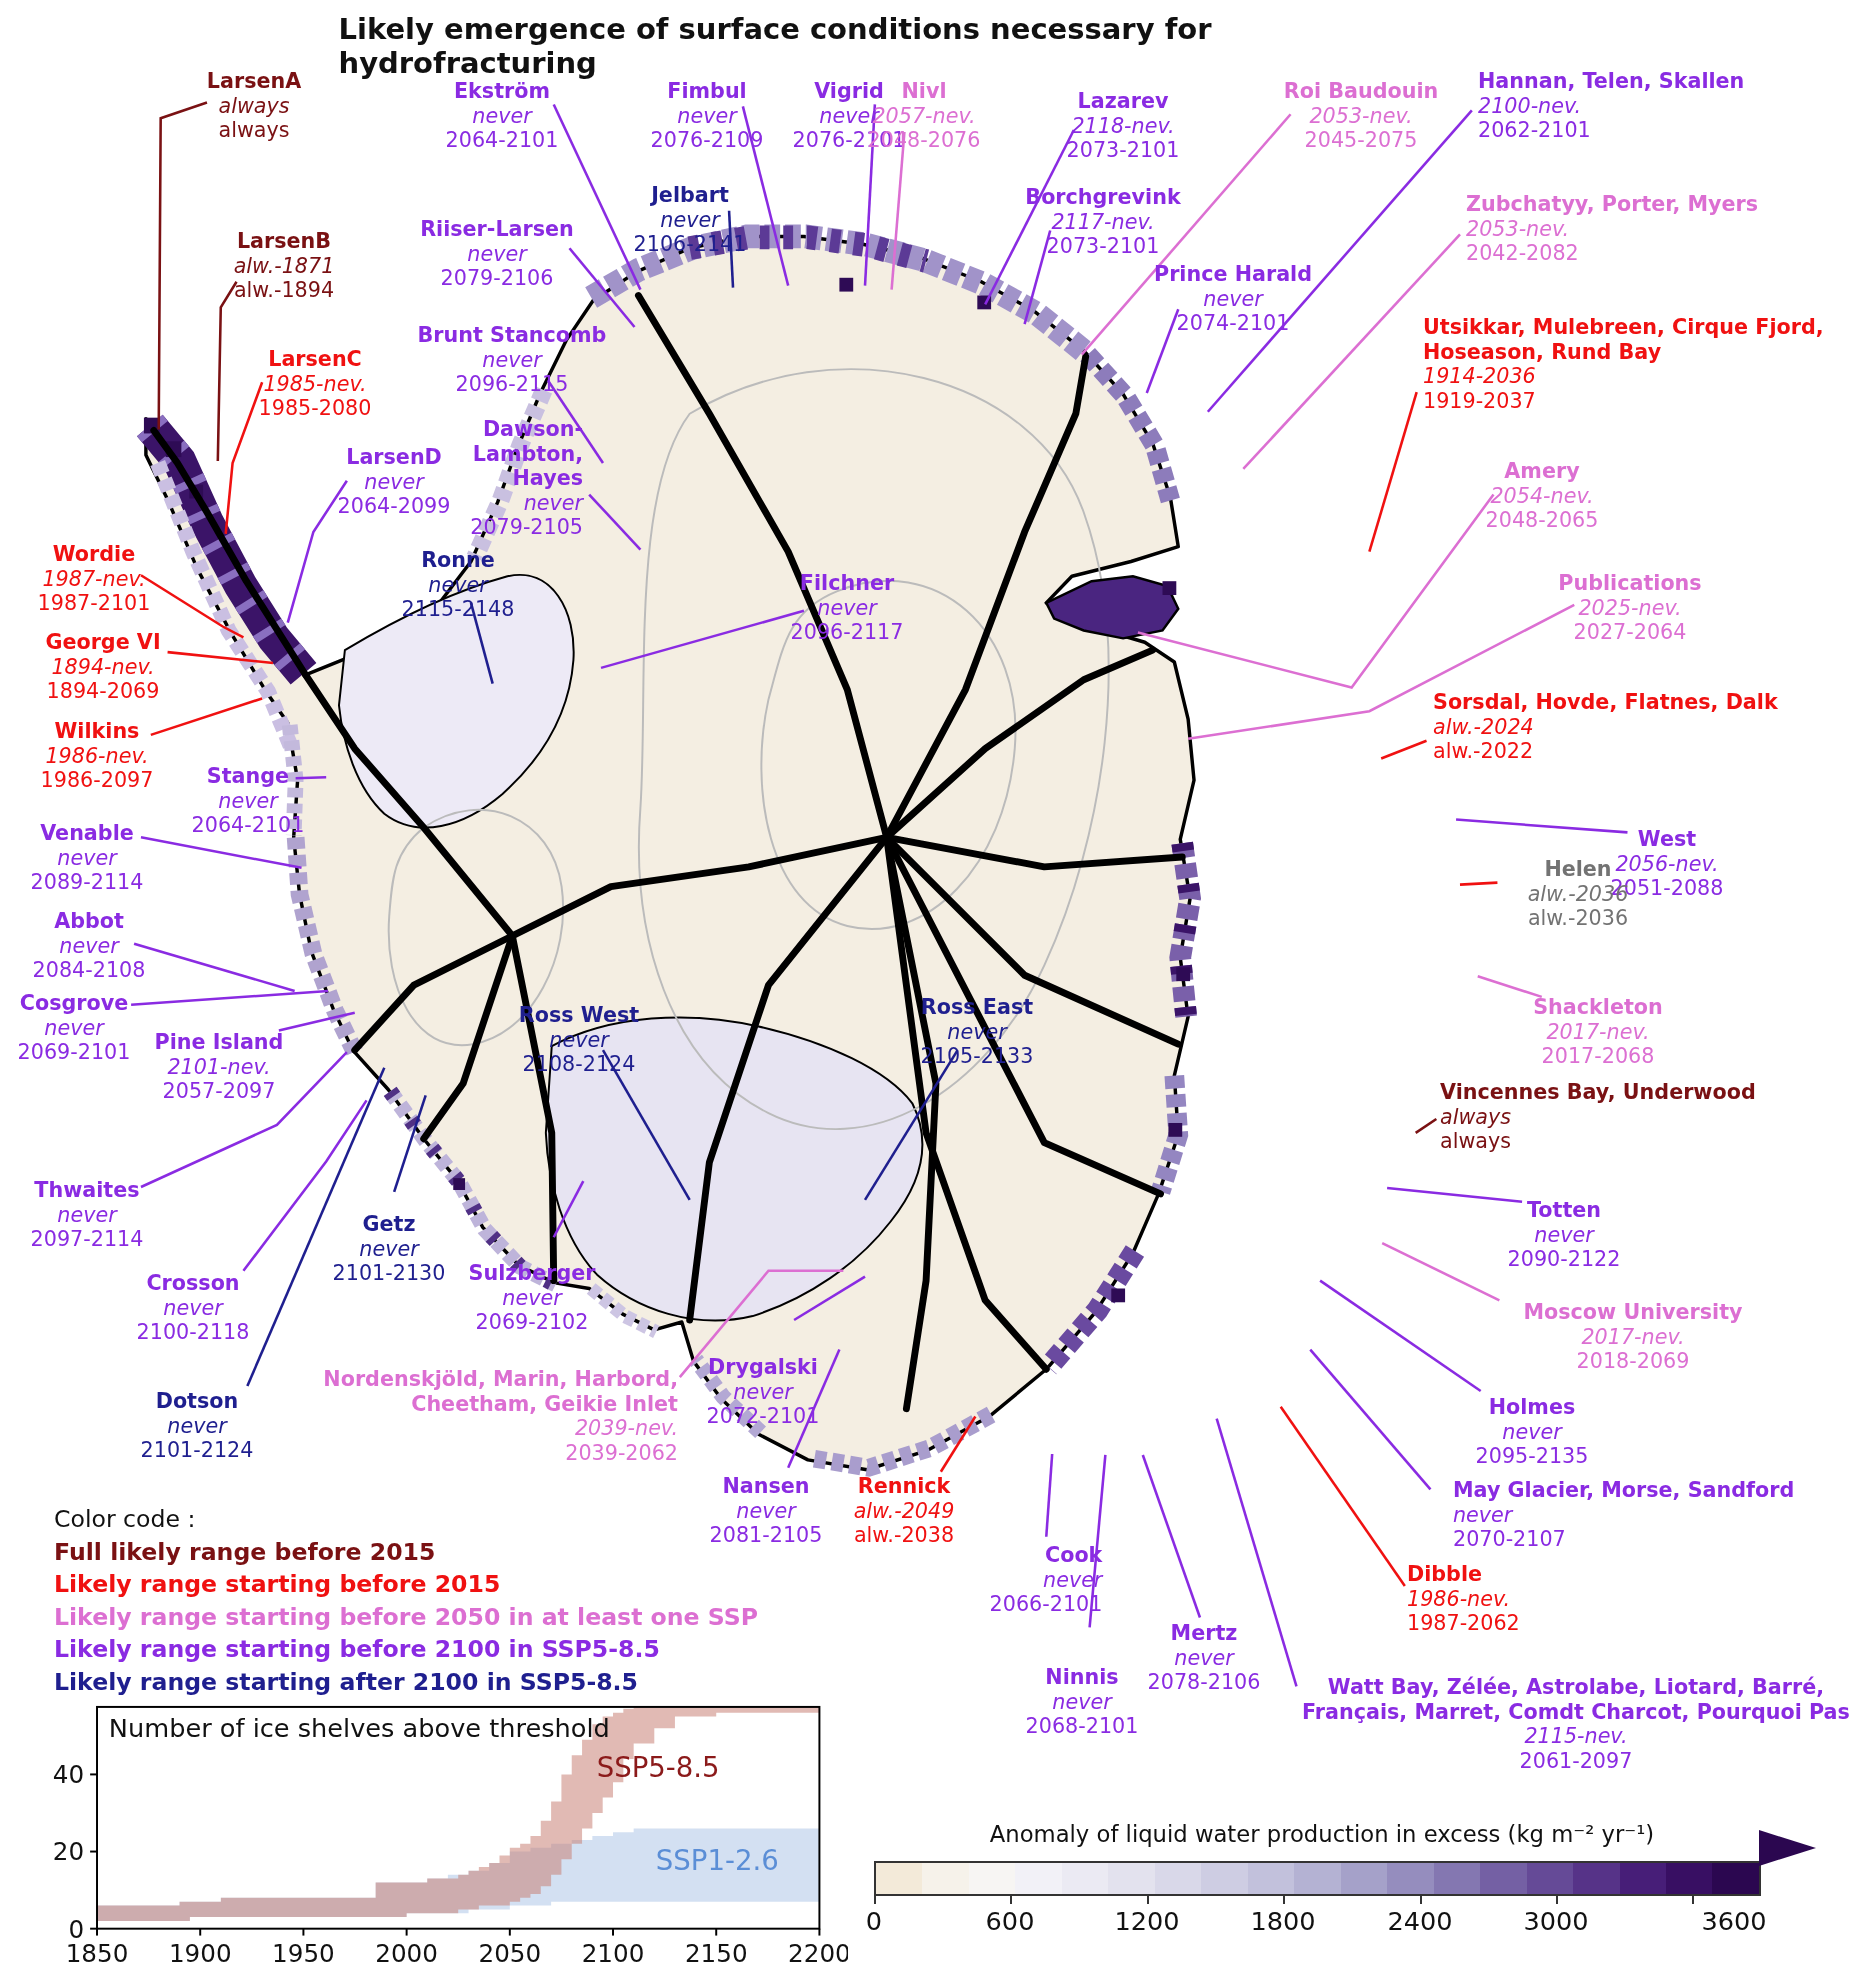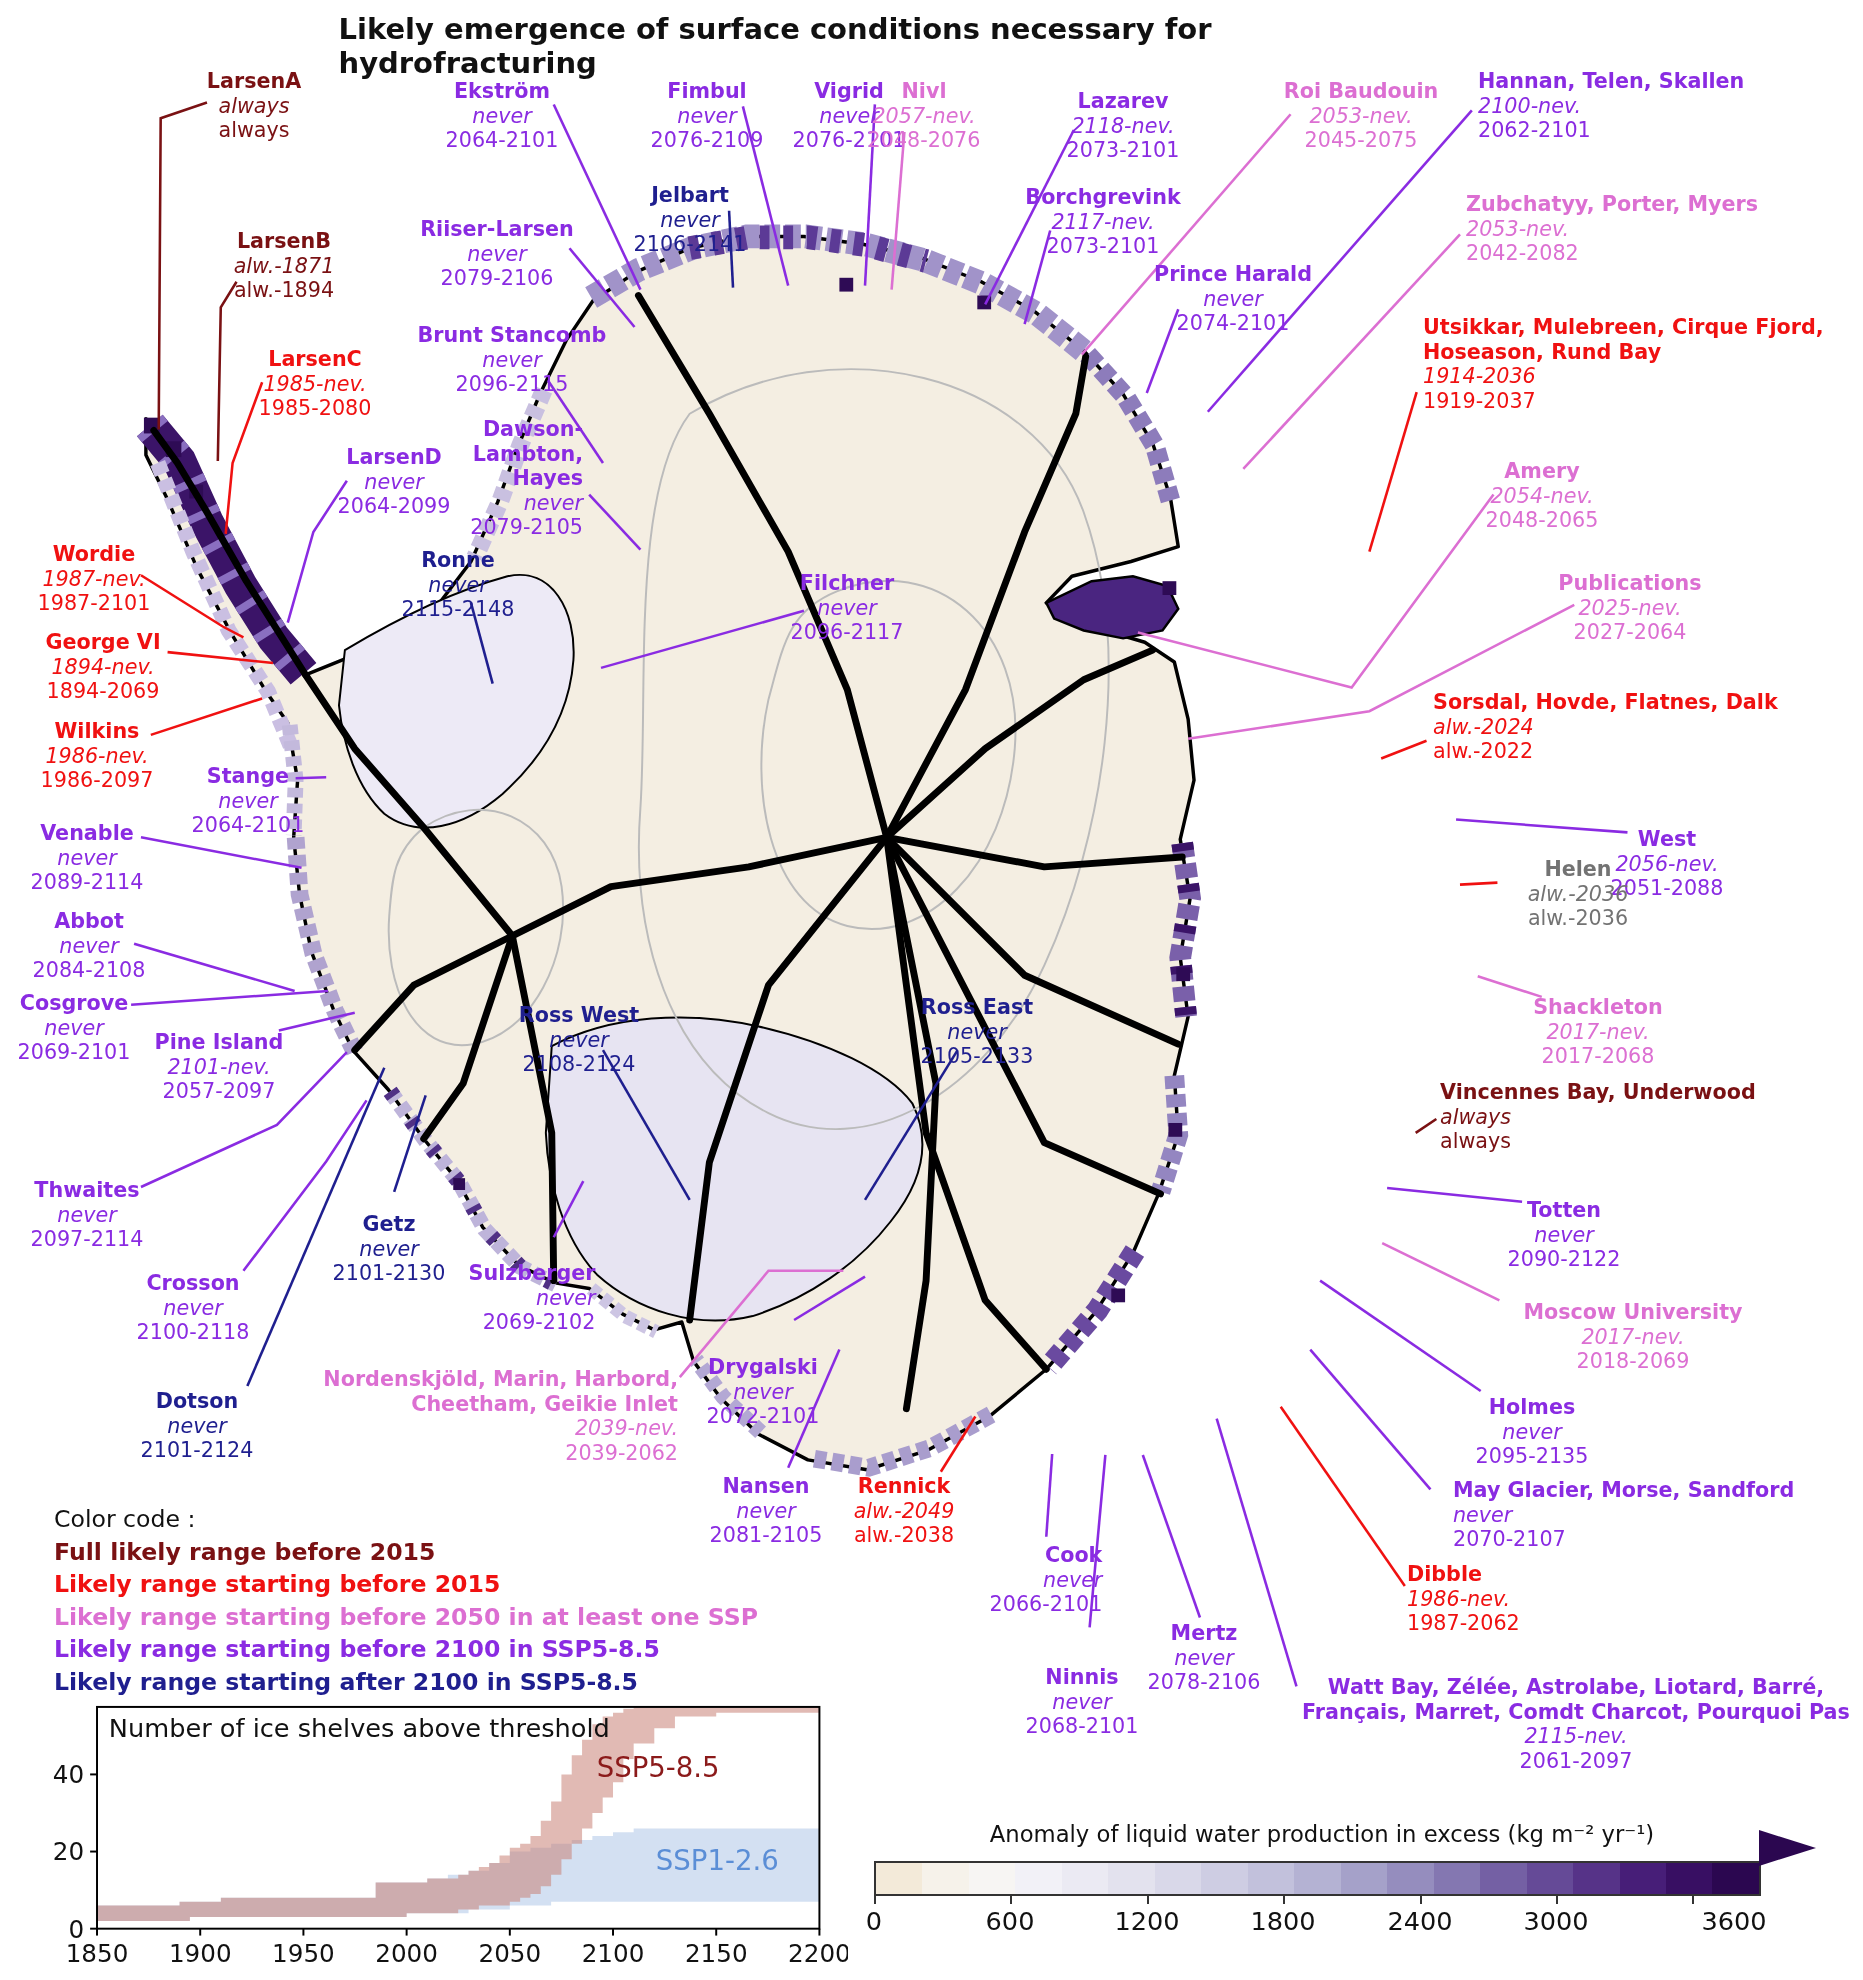--- a/index.html
+++ b/index.html
@@ -242,21 +242,21 @@
       <div class="shelf-label a-center" style="left: 197px; top: 1389px; color: rgb(31, 31, 143);">
         <div class="nm">Dotson</div>
         <div class="it">never</div>
         <div>2101-2124</div>
       </div>
       <div class="shelf-label a-center" style="left: 389px; top: 1212px; color: rgb(31, 31, 143);">
         <div class="nm">Getz</div>
         <div class="it">never</div>
         <div>2101-2130</div>
       </div>
-      <div class="shelf-label a-center" style="left: 532px; top: 1261px; color: rgb(138, 43, 226); text-align: right;">
+      <div class="shelf-label a-center" style="left: 532px; top: 1261px; color: rgb(138, 43, 226);">
         <div class="nm">Sulzberger</div>
         <div class="it">never</div>
         <div>2069-2102</div>
       </div>
       <div class="shelf-label a-center" style="left: 579px; top: 995px; color: rgb(31, 31, 143); margin-top: 8px;">
         <div class="nm">Ross West</div>
         <div class="it">never</div>
         <div>2108-2124</div>
       </div>
       <div class="shelf-label a-center" style="left: 977px; top: 995px; color: rgb(31, 31, 143);">

